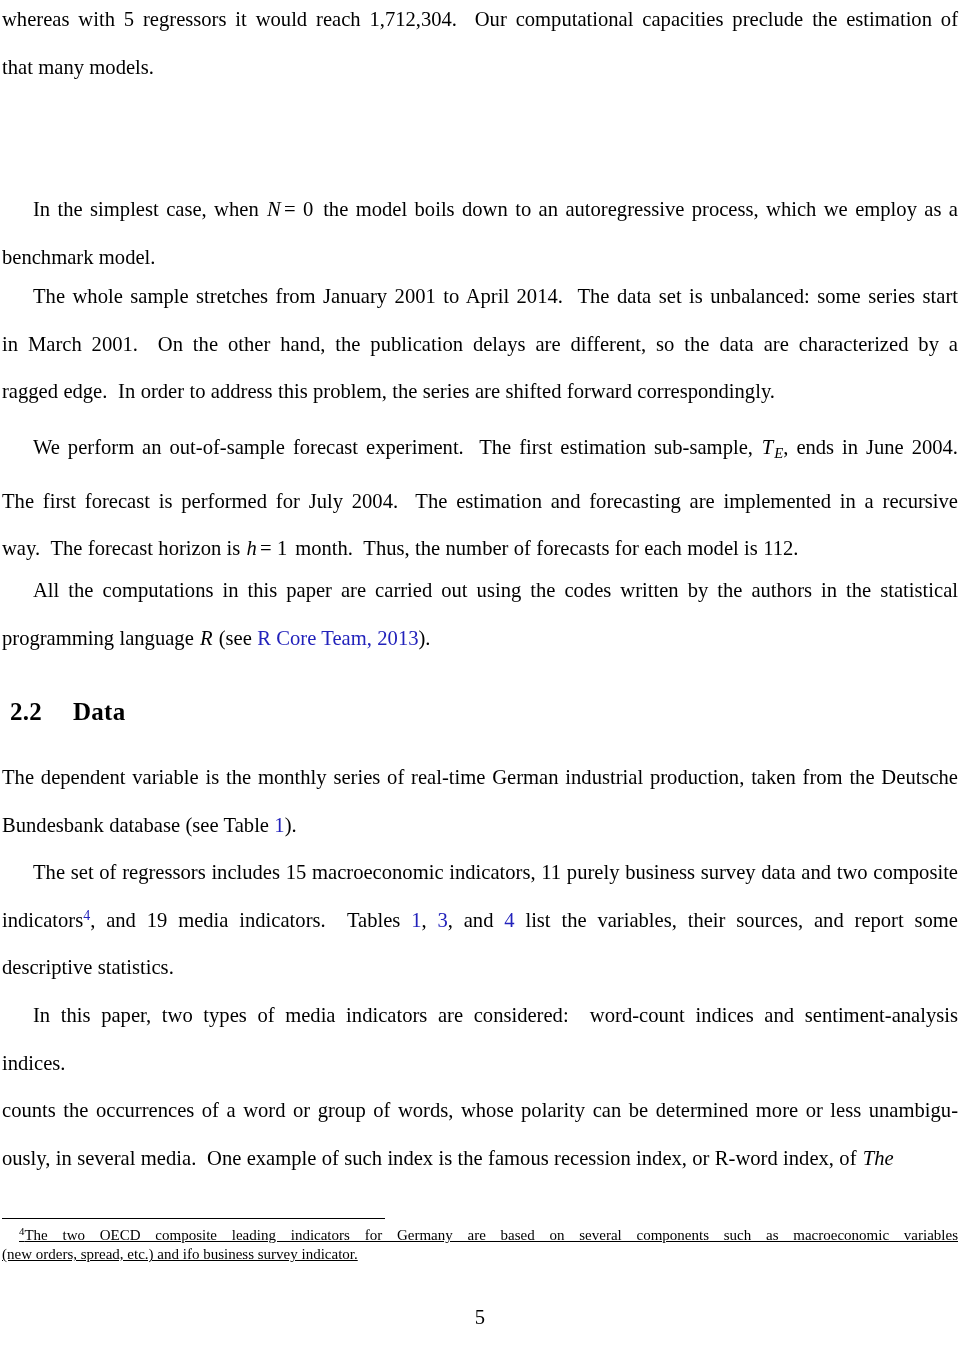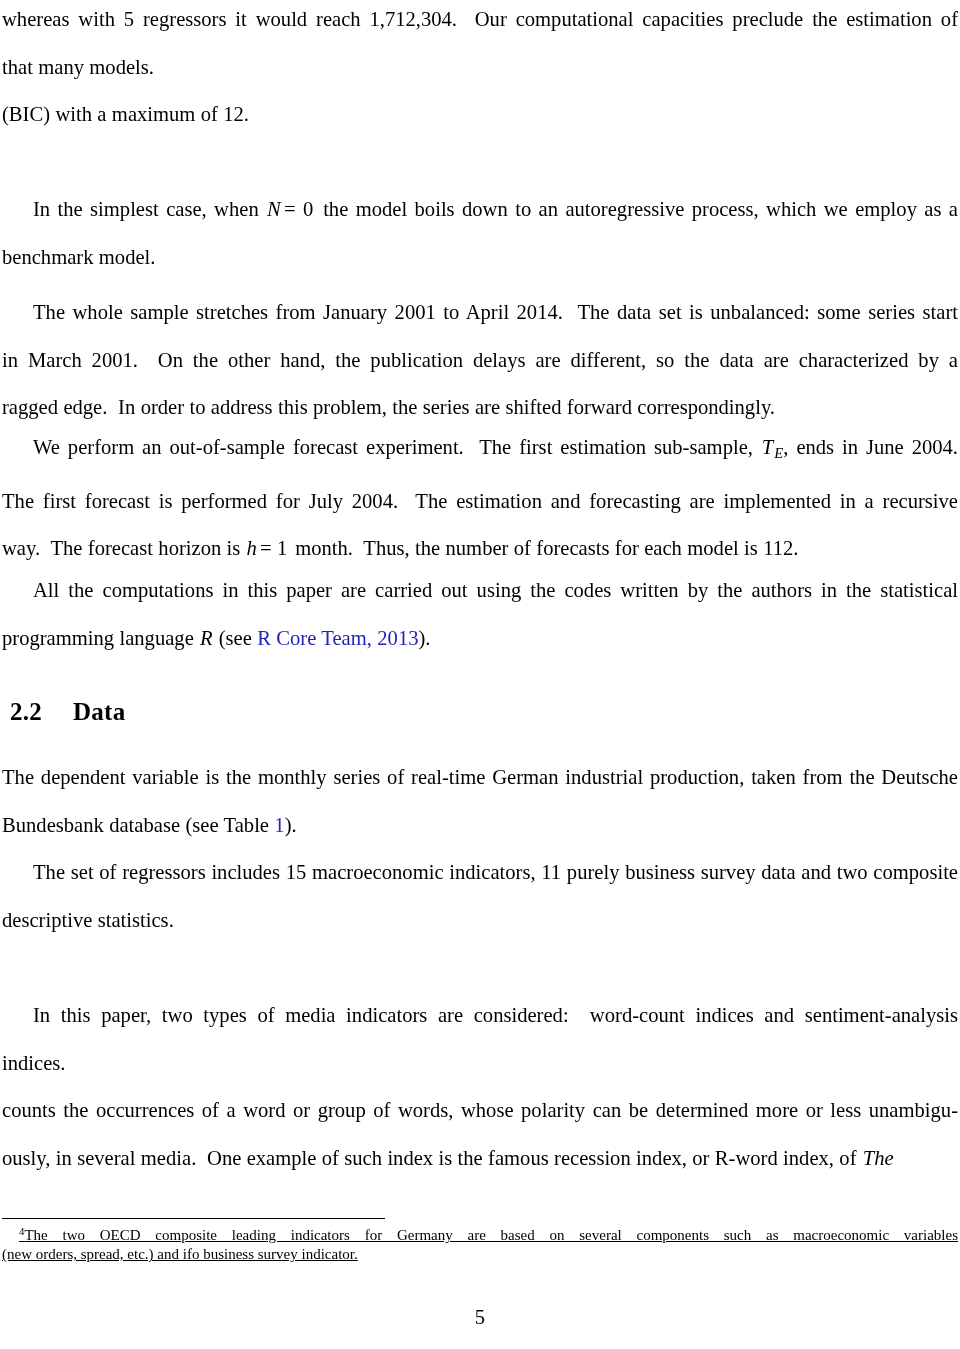--- a/index.html
+++ b/index.html
@@ -150,32 +150,31 @@
 
   <div class="body-text" style="top:-4px;">
     <p class="para">
       <span class="tline">whereas with 5 regressors it would reach 1,712,304.  Our computational capacities preclude the estimation of</span>
       <span class="tline last">that many models.</span>
     </p>
   </div>
 
   <div class="body-text" style="top:91px;">
     <p class="para">
-      <span class="tline last">(BIC) with a maximum of 12.</span>
     </p>
   </div>
 
   <div class="body-text" style="top:186px;">
     <p class="para">
       <span class="tline indent">In the simplest case, when <i class="mvar">N</i><span class="eqsp">= 0</span> the model boils down to an autoregressive process, which we employ as a</span>
       <span class="tline last">benchmark model.</span>
     </p>
   </div>
 
-  <div class="body-text" style="top:289px;">
+  <div class="body-text" style="top:273px;">
     <p class="para">
       <span class="tline indent">The whole sample stretches from January 2001 to April 2014.  The data set is unbalanced: some series start</span>
       <span class="tline">in March 2001.  On the other hand, the publication delays are different, so the data are characterized by a</span>
       <span class="tline last">ragged edge.  In order to address this problem, the series are shifted forward correspondingly.</span>
     </p>
   </div>
 
   <div class="body-text" style="top:424px;">
     <p class="para">
       <span class="tline indent">We perform an out-of-sample forecast experiment.  The first estimation sub-sample, <i class="mvar">T</i><span class="mathsub">E</span>, ends in June 2004.</span>
@@ -198,20 +197,21 @@
   <div class="body-text" style="top:754px;">
     <p class="para">
       <span class="tline">The dependent variable is the monthly series of real-time German industrial production, taken from the Deutsche</span>
       <span class="tline last">Bundesbank database (see Table <a class="ref" href="#">1</a>).</span>
     </p>
   </div>
 
   <div class="body-text" style="top:849px;">
     <p class="para">
       <span class="tline indent">The set of regressors includes 15 macroeconomic indicators, 11 purely business survey data and two composite</span>
+      <span class="tline">indicators<sup class="fnmark">4</sup>, and 19 media indicators.  Tables <a class="ref" href="#">1</a>, <a class="ref" href="#">3</a>, and <a class="ref" href="#">4</a> list the variables, their sources, and report some</span>
       <span class="tline last">descriptive statistics.</span>
     </p>
   </div>
 
   <div class="body-text" style="top:992px;">
     <p class="para">
       <span class="tline indent">In this paper, two types of media indicators are considered:  word-count indices and sentiment-analysis</span>
       <span class="tline last">indices.</span>
     </p>
   </div>

